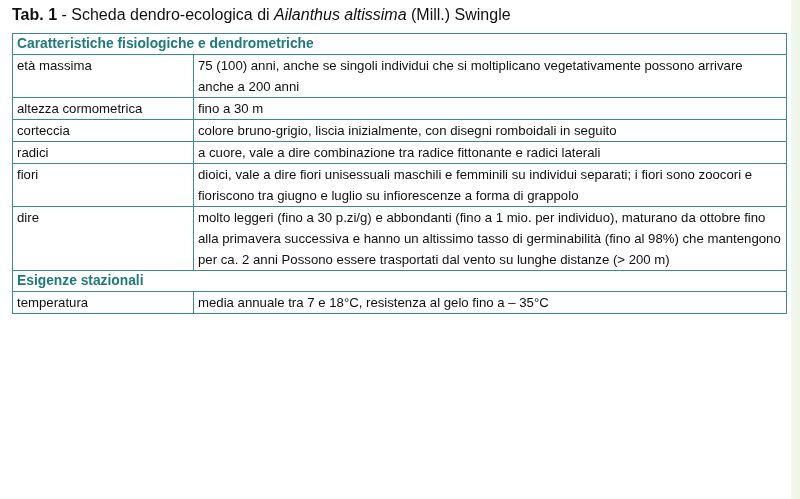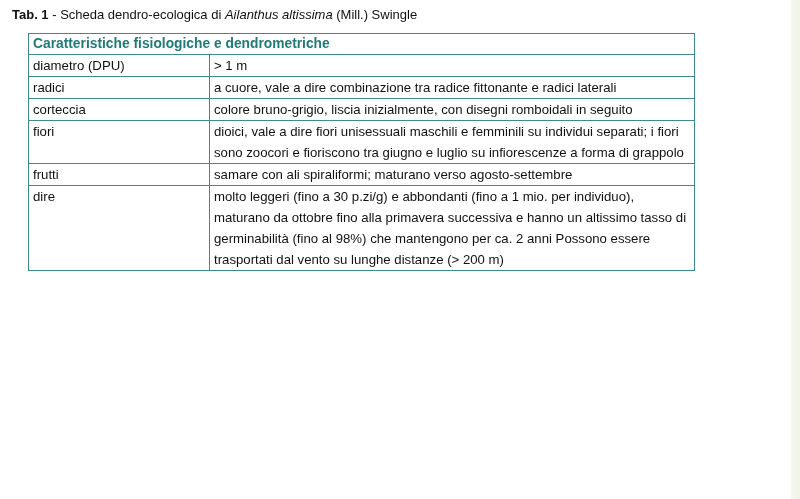--- a/index.html
+++ b/index.html
@@ -20,31 +20,31 @@
     top: 0;
     right: 0;
     width: 9px;
     height: 499px;
     background: linear-gradient(to right, #f3f7ee, #eef4e6);
   }
   .caption {
     position: absolute;
     left: 12px;
     top: 7px;
-    font-size: 13px;
+    font-size: 16px;
     line-height: 16px;
     white-space: nowrap;
   }
   .caption b { font-weight: bold; }
   .caption i { font-style: italic; }
   table.dendro {
     position: absolute;
-    left: 28px;
+    left: 12px;
     top: 33px;
-    width: 667px;
+    width: 775px;
     border-collapse: collapse;
     font-size: 13.2px;
     line-height: 21px;
     table-layout: fixed;
   }
   table.dendro td {
     border: 1.5px solid #3e8b8b;
     padding: 0 4px;
     vertical-align: top;
   }
@@ -68,37 +68,44 @@
 <table class="dendro">
   <colgroup>
     <col style="width:181px">
     <col>
   </colgroup>
   <tbody>
     <tr class="section">
       <td colspan="2">Caratteristiche fisiologiche e dendrometriche</td>
     </tr>
     <tr>
-      <td class="label">diametro (DPU)</td>
-      <td>&gt; 1 m</td>
+      <td class="label">età massima</td>
+      <td>75 (100) anni, anche se singoli individui che si moltiplicano vegetativamente possono arrivare anche a 200 anni</td>
+    </tr>
+    <tr>
+      <td class="label">altezza cormometrica</td>
+      <td>fino a 30 m</td>
+    </tr>
+    <tr>
+      <td class="label">corteccia</td>
+      <td>colore bruno-grigio, liscia inizialmente, con disegni romboidali in seguito</td>
     </tr>
     <tr>
       <td class="label">radici</td>
       <td>a cuore, vale a dire combinazione tra radice fittonante e radici laterali</td>
     </tr>
     <tr>
-      <td class="label">corteccia</td>
-      <td>colore bruno-grigio, liscia inizialmente, con disegni romboidali in seguito</td>
-    </tr>
-    <tr>
       <td class="label">fiori</td>
       <td>dioici, vale a dire fiori unisessuali maschili e femminili su individui separati; i fiori sono zoocori e fioriscono tra giugno e luglio su infiorescenze a forma di grappolo</td>
-    </tr>
-    <tr>
-      <td class="label">frutti</td>
-      <td>samare con ali spiraliformi; maturano verso agosto-settembre</td>
     </tr>
     <tr>
       <td class="label">dire</td>
       <td>molto leggeri (fino a 30 p.zi/g) e abbondanti (fino a 1 mio. per individuo), maturano da ottobre fino alla primavera successiva e hanno un altissimo tasso di germinabilità (fino al 98%) che mantengono per ca. 2 anni Possono essere trasportati dal vento su lunghe distanze (&gt; 200 m)</td>
     </tr>
+    <tr class="section">
+      <td colspan="2">Esigenze stazionali</td>
+    </tr>
+    <tr>
+      <td class="label">temperatura</td>
+      <td>media annuale tra 7 e 18°C, resistenza al gelo fino a – 35°C</td>
+    </tr>
   </tbody>
 </table>
 
 </body></html>

